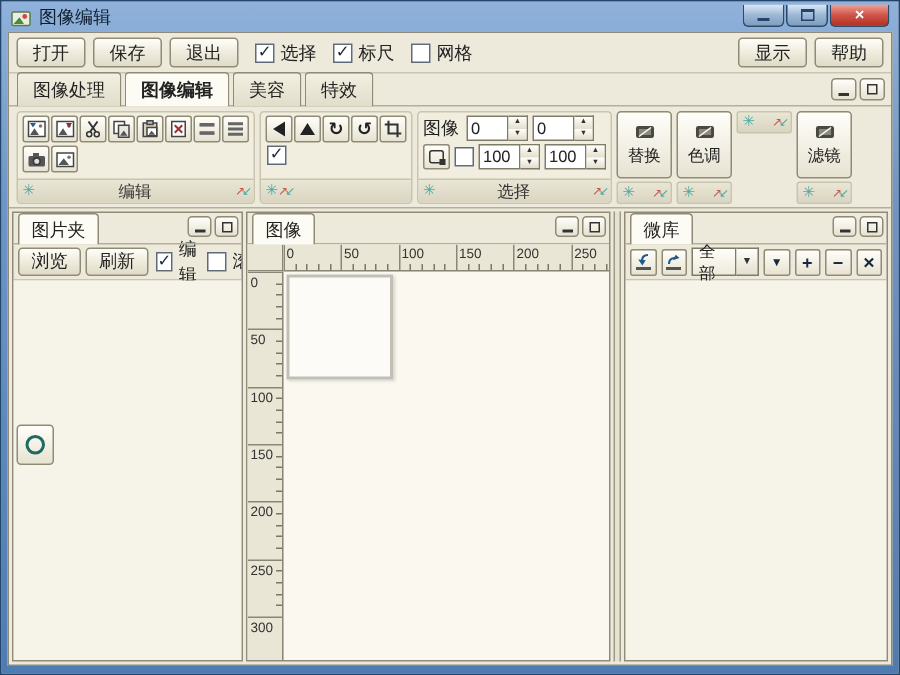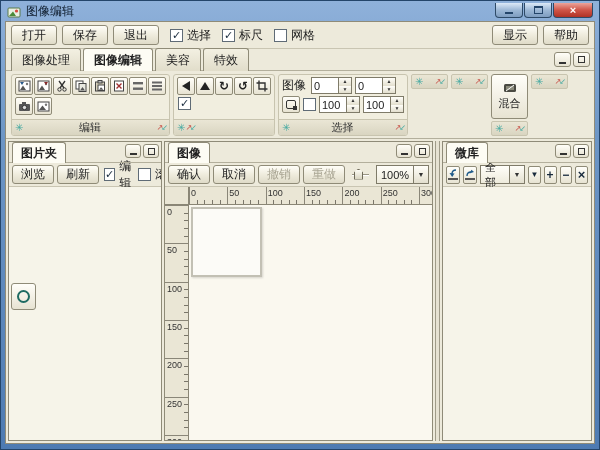--- a/index.html
+++ b/index.html
@@ -76,26 +76,26 @@
   .bigbtn { flex:1; border:1px solid #8f8b77; border-radius:3px; background:linear-gradient(#fffef9,#e7e3d2);
             display:flex; flex-direction:column; align-items:center; justify-content:center; gap:3px; font-size:11px; }
   .minifooter { height:15px; border:1px solid #c8c4af; border-radius:2px; background:linear-gradient(#eae6d5,#d9d5c1);
                 display:flex; align-items:center; justify-content:space-between; padding:0 3px; }
 
   
   .panels { flex:1; display:flex; padding:2px; gap:2px; overflow:hidden; }
   .panel { border:1px solid #8f8b78; background:#edeadb; display:flex; flex-direction:column; overflow:hidden; }
   .panel-left { width:154px; }
   .panel-center { flex:1; }
-  .panel-right { width:150px; }
+  .panel-right { width:176px; }
   .splitter { width:5px; border-left:1px solid #9f9b88; border-right:1px solid #9f9b88; background:#e6e2d2; }
   .ptabs { height:21px; display:flex; align-items:flex-end; padding:0 3px; position:relative; border-bottom:1px solid #b3af9c; }
   .ptab { padding:2px 8px 1px; border:1px solid #8f8b77; border-bottom:none; border-radius:3px 3px 0 0;
           background:linear-gradient(#f3f0e2,#e1ddca); margin-right:2px; font-size:12px; position:relative; top:1px; }
-  .ptab.active { background:#fdfcf4; z-index:2;font-weight:bold; }
+  .ptab.active { background:#fdfcf4; z-index:2; }
   .pmini { position:absolute; right:2px; top:2px; display:flex; gap:2px; }
   .pmini .mini { width:16px; height:14px; }
   .ptoolbar { height:24px; display:flex; align-items:center; gap:3px; padding:2px 3px; border-bottom:1px solid #c9c5b2; }
   .ptoolbar .btn { height:19px; padding:0 8px; }
   .pcontent { flex:1; background:#f6f4e9; position:relative; overflow:hidden; }
 
   .circlebtn { position:absolute; left:2px; top:96px; width:25px; height:27px; background:linear-gradient(#fffef9,#e7e3d2);
                border:1px solid #8f8b77; border-radius:3px; display:flex; align-items:center; justify-content:center; }
   .circle-glyph { width:13px; height:13px; border:2px solid #1e6b62; border-radius:50%; }
 
@@ -352,46 +352,62 @@
           </div>
         </div>
         <div class="rfooter">
           <span class="wand">✳</span>
           <span class="flabel">选择</span>
           <span class="farrows"><span class="a-ne">↗</span><span class="a-sw">↙</span></span>
         </div>
       </div>
 
       <div class="bigcol">
-        <div class="minifooter">
-          <span class="wand">✳</span>
-          <span class="farrows"><span class="a-ne">↗</span><span class="a-sw">↙</span></span>
-        </div>
-      </div>
-      <div class="bigcol">
+        <div class="bigbtn">
+          <svg class="icon" width="14" height="10" viewBox="0 0 14 10">
+              <rect x="1" y="1" width="12" height="8" rx="1.5" fill="#4a4a42"></rect>
+              <rect x="3" y="3" width="8" height="4" fill="#8a8a7a"></rect>
+              <path d="M3 8 L11 2" stroke="#fff" stroke-width="1"></path>
+            </svg>
+          <span>替换</span>
+        </div>
         <div class="minifooter">
           <span class="wand">✳</span>
           <span class="farrows"><span class="a-ne">↗</span><span class="a-sw">↙</span></span>
         </div>
       </div>
       <div class="bigcol">
         <div class="bigbtn">
           <svg class="icon" width="14" height="10" viewBox="0 0 14 10">
               <rect x="1" y="1" width="12" height="8" rx="1.5" fill="#4a4a42"></rect>
               <rect x="3" y="3" width="8" height="4" fill="#8a8a7a"></rect>
               <path d="M3 8 L11 2" stroke="#fff" stroke-width="1"></path>
             </svg>
-          <span>混合</span>
+          <span>色调</span>
         </div>
         <div class="minifooter">
           <span class="wand">✳</span>
           <span class="farrows"><span class="a-ne">↗</span><span class="a-sw">↙</span></span>
         </div>
       </div>
       <div class="bigcol">
+        <div class="minifooter">
+          <span class="wand">✳</span>
+          <span class="farrows"><span class="a-ne">↗</span><span class="a-sw">↙</span></span>
+        </div>
+      </div>
+      <div class="bigcol">
+        <div class="bigbtn">
+          <svg class="icon" width="14" height="10" viewBox="0 0 14 10">
+              <rect x="1" y="1" width="12" height="8" rx="1.5" fill="#4a4a42"></rect>
+              <rect x="3" y="3" width="8" height="4" fill="#8a8a7a"></rect>
+              <path d="M3 8 L11 2" stroke="#fff" stroke-width="1"></path>
+            </svg>
+          <span>滤镜</span>
+        </div>
         <div class="minifooter">
           <span class="wand">✳</span>
           <span class="farrows"><span class="a-ne">↗</span><span class="a-sw">↙</span></span>
         </div>
       </div>
     </div>
 
     <div class="panels">
 
       <div class="panel panel-left">
@@ -428,34 +444,20 @@
       <div class="panel panel-center">
         <div class="ptabs">
           <div class="ptab active">图像</div>
           <div class="pmini">
             <div class="mini">
                 <div class="mg-min"></div>
               </div>
             <div class="mini">
                 <div class="mg-box"></div>
               </div>
-          </div>
-        </div>
-        <div class="ptoolbar">
-          <div class="btn">确认</div>
-          <div class="btn">取消</div>
-          <div class="btn disabled">撤销</div>
-          <div class="btn disabled">重做</div>
-          <div class="slider">
-            <div class="slider-track"></div>
-            <div class="slider-thumb"></div>
-          </div>
-          <div class="zoom-box">
-            <div class="zoom-val">100%</div>
-            <div class="zoom-arrow">▼</div>
           </div>
         </div>
         <div class="canvas-area">
           <div class="ruler-corner"></div>
           <div class="h-ruler">
               <div class="htick major" style="left: 0px;"></div>
               <div class="htick" style="left: 7.67px;"></div>
               <div class="htick" style="left: 15.34px;"></div>
               <div class="htick" style="left: 23.01px;"></div>
               <div class="htick" style="left: 30.68px;"></div>

